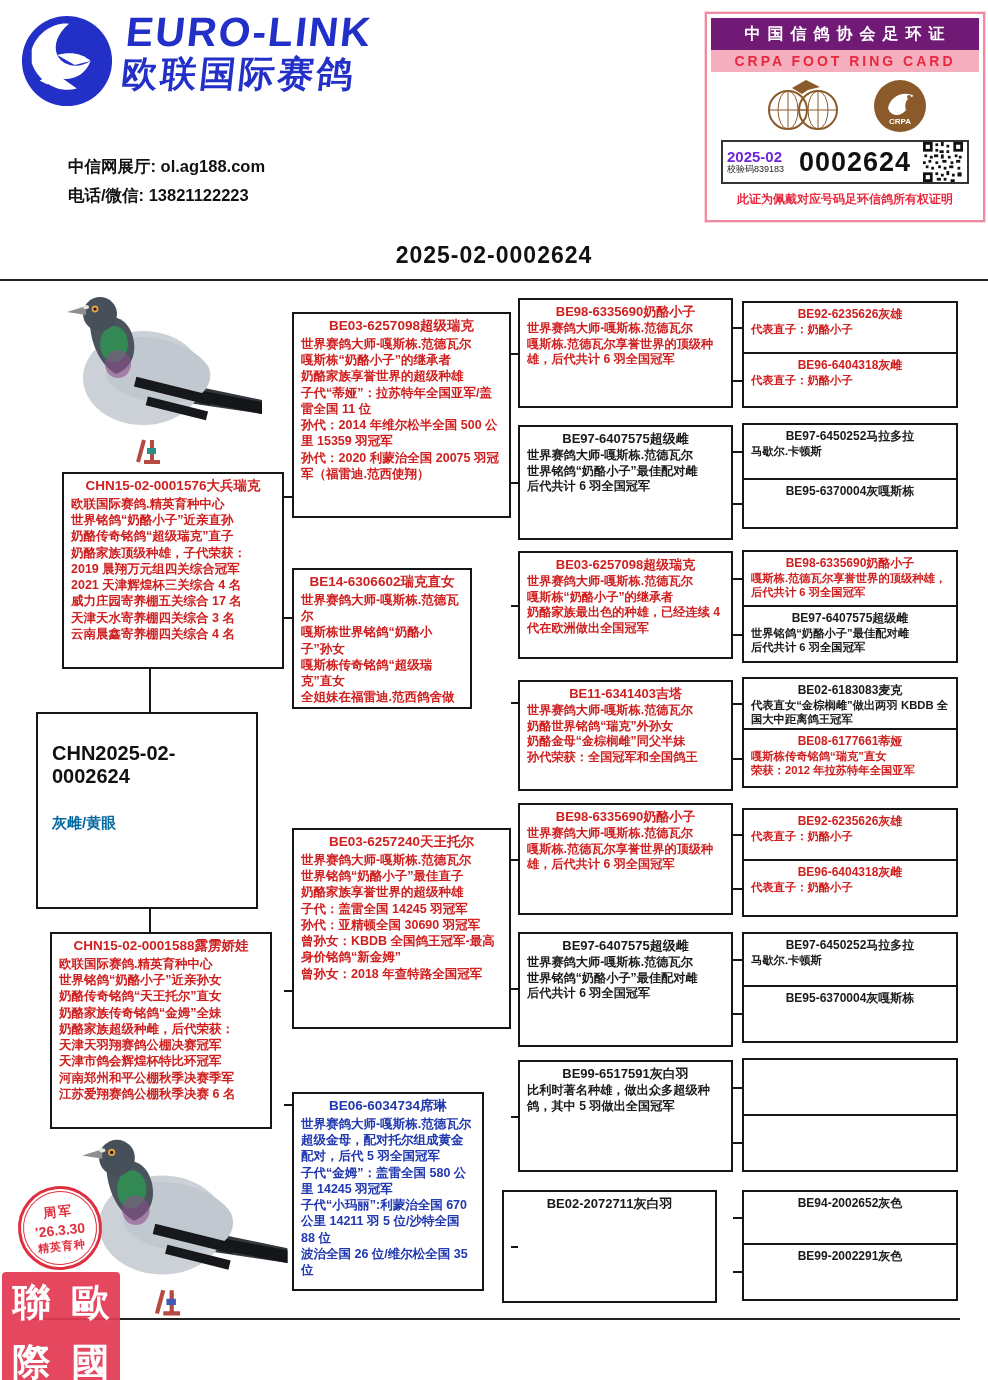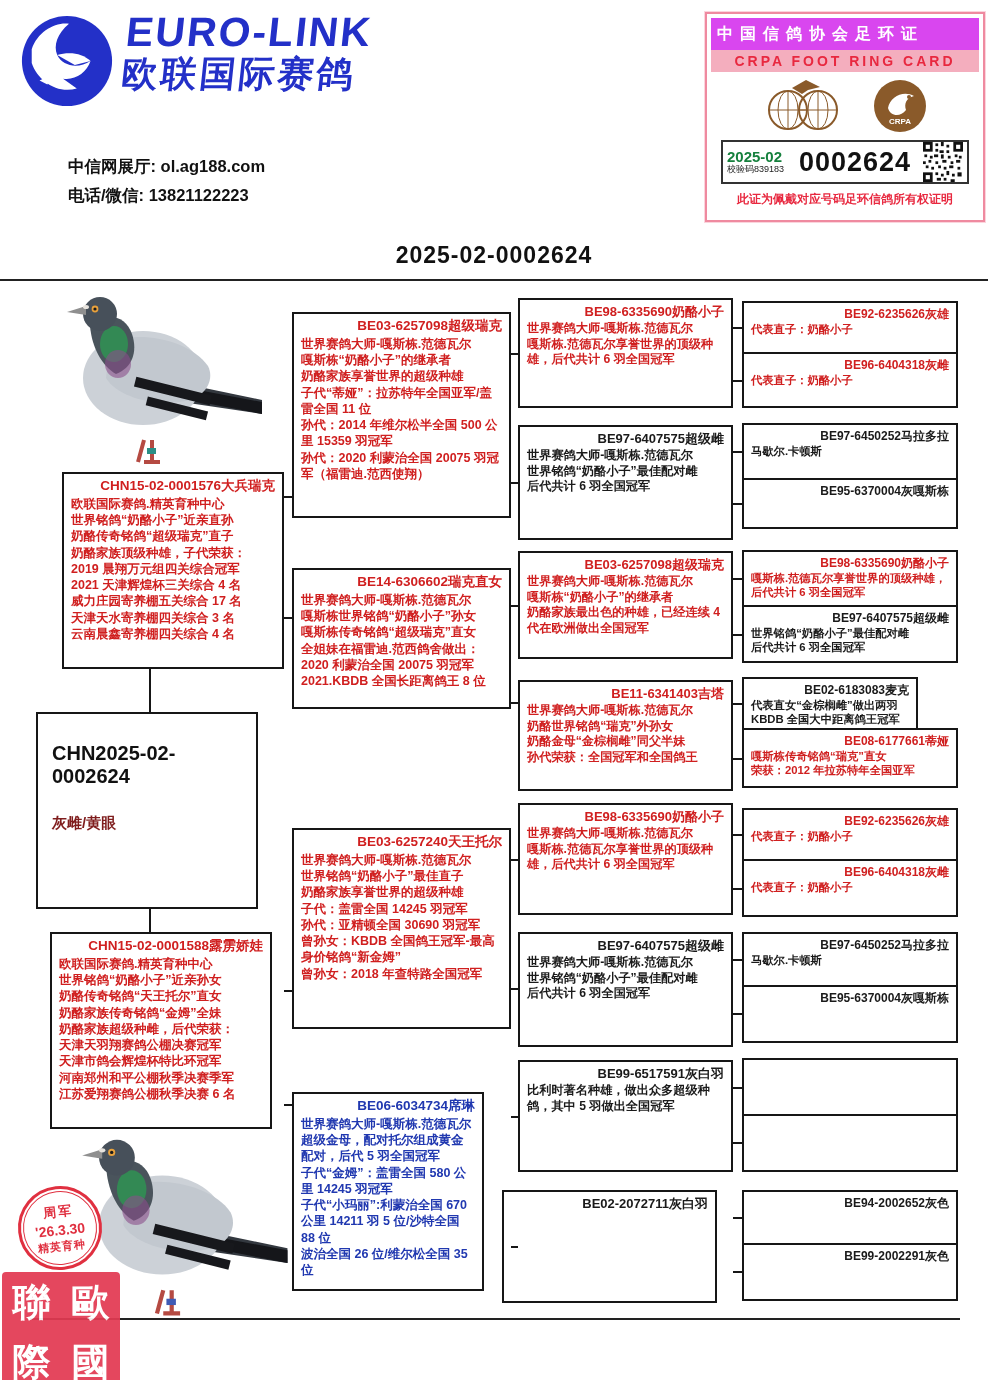--- a/index.html
+++ b/index.html
@@ -10,41 +10,41 @@
   .brand-text{margin-left:8px;color:#2330c8;transform:skewX(-6deg);}
   .brand-en{font-size:41px;font-weight:bold;letter-spacing:2px;line-height:1.0;}
   .brand-cn{font-size:36px;font-weight:bold;letter-spacing:3px;line-height:1.15;}
   .contact{position:absolute;left:68px;top:152px;font-size:16.5px;font-weight:bold;color:#111;line-height:1.75;}
   .page-title{position:absolute;left:0;top:242px;width:988px;text-align:center;
               font-size:23px;font-weight:bold;color:#111;letter-spacing:1px;}
   .main-rule{position:absolute;left:0;top:279px;width:988px;height:2px;background:#222;}
   
   .ring-card{position:absolute;left:705px;top:12px;width:280px;height:210px;background:#fff;
              border:2px solid #ef8aa0;box-shadow:0 0 0 1px #fbd5dd;padding:4px;box-sizing:border-box;}
-  .rc-bar1{background:#d946ef;color:#fff;font-size:16px;font-weight:bold;letter-spacing:7px;
-           padding:6px 0 5px 6px;}
+  .rc-bar1{background:#701a75;color:#fff;font-size:16px;font-weight:bold;letter-spacing:7px;
+           text-align:center;padding:6px 0 5px 6px;}
   .rc-bar2{background:#f4aebe;color:#e8283f;font-size:14px;font-weight:bold;letter-spacing:3px;
            text-align:center;padding:3px 0;}
   .rc-logos{display:flex;justify-content:center;align-items:center;gap:26px;height:68px;}
   .rc-numrow{border:2px solid #333;margin:0 10px;display:flex;align-items:center;padding:2px 4px;height:44px;box-sizing:border-box;}
   .rc-codes{display:flex;flex-direction:column;line-height:1.05;margin-right:3px;}
-  .rc-year{font-size:15px;font-weight:bold;color:#15803d;}
+  .rc-year{font-size:15px;font-weight:bold;color:#6d28d9;}
   .rc-verify{font-size:9px;color:#222;}
   .rc-serial{font-size:27px;font-weight:bold;color:#111;letter-spacing:1px;flex:1;text-align:center;}
   .rc-note{color:#e8283f;font-size:12px;font-weight:bold;text-align:center;margin-top:7px;}
   
   .box{position:absolute;border:2px solid #161616;background:#fff;padding:4px 7px;box-sizing:border-box;overflow:hidden;}
-  .hdr{display:flex;justify-content:flex-end;align-items:baseline;font-weight:bold;font-size:13.5px;line-height:1.25;}
+  .hdr{display:flex;justify-content:center;align-items:baseline;font-weight:bold;font-size:13.5px;line-height:1.25;}
   .body{white-space:pre-line;font-weight:bold;font-size:12.5px;line-height:1.3;margin-top:1px;}
   .sm .hdr{font-size:13px;}  .sm .body{font-size:12.2px;line-height:1.28;}
   .xs .hdr{font-size:12px;}  .xs .body{font-size:11.3px;line-height:1.2;}
   .red{color:#d01f1f;} .blue{color:#2038b0;} .black{color:#1a1a1a;}
   .subject-box{position:absolute;border:2px solid #161616;background:#fff;box-sizing:border-box;padding:28px 14px;}
   .subject-ring{font-size:20px;font-weight:bold;color:#111;}
-  .subject-desc{font-size:15px;font-weight:bold;color:#7f1d1d;margin-top:26px;}
+  .subject-desc{font-size:15px;font-weight:bold;color:#0369a1;margin-top:26px;}
   .conn{position:absolute;background:#161616;}
   
   .round-stamp{position:absolute;left:18px;top:1186px;width:78px;height:78px;border:3px solid #e03040;
                border-radius:50%;color:#e03040;display:flex;flex-direction:column;justify-content:center;
                align-items:center;transform:rotate(-6deg);background:rgba(255,255,255,0.25);}
   .round-stamp .inner{position:absolute;inset:2px;border:1px solid #e03040;border-radius:50%;}
   .rs1{font-size:13px;font-weight:bold;letter-spacing:2px;}
   .rs2{font-size:14px;font-weight:bold;margin:1px 0;}
   .rs3{font-size:11px;font-weight:bold;letter-spacing:1px;}
   .seal-stamp{position:absolute;left:2px;top:1272px;width:118px;height:120px;background:#e23a52;
@@ -231,21 +231,21 @@
         <span>BE03-6257098</span>
         <span>超级瑞克</span>
       </div>
     <div class="body">世界赛鸽大师-嘎斯栋.范德瓦尔
 嘎斯栋“奶酪小子”的继承者
 奶酪家族享誉世界的超级种雄
 子代“蒂娅”：拉苏特年全国亚军/盖雷全国 11 位
 孙代：2014 年维尔松半全国 500 公里 15359 羽冠军
 孙代：2020 利蒙治全国 20075 羽冠军（福雷迪.范西使翔）</div>
   </div>
-  <div class="box red" style="left:292px;top:568px;width:219px;height:141px;">
+  <div class="box red" style="left:292px;top:568px;width:180px;height:141px;">
     <div class="hdr">
         <span>BE14-6306602</span>
         <span>瑞克直女</span>
       </div>
     <div class="body">世界赛鸽大师-嘎斯栋.范德瓦尔
 嘎斯栋世界铭鸽“奶酪小子”孙女
 嘎斯栋传奇铭鸽“超级瑞克”直女
 全姐妹在福雷迪.范西鸽舍做出：
 2020 利蒙治全国 20075 羽冠军
 2021.KBDB 全国长距离鸽王 8 位</div>
@@ -379,21 +379,21 @@
     <div class="body">嘎斯栋.范德瓦尔享誉世界的顶级种雄，后代共计 6 羽全国冠军</div>
   </div>
   <div class="box xs black" style="left:742px;top:605px;width:216px;height:58px;">
     <div class="hdr">
         <span>BE97-6407575</span>
         <span>超级雌</span>
       </div>
     <div class="body">世界铭鸽“奶酪小子”最佳配对雌
 后代共计 6 羽全国冠军</div>
   </div>
-  <div class="box xs black" style="left:742px;top:677px;width:176px;height:53px;">
+  <div class="box xs black" style="left:742px;top:677px;width:216px;height:53px;">
     <div class="hdr">
         <span>BE02-6183083</span>
         <span>麦克</span>
       </div>
     <div class="body">代表直女“金棕榈雌”做出两羽 KBDB 全国大中距离鸽王冠军</div>
   </div>
   <div class="box xs red" style="left:742px;top:728px;width:216px;height:60px;">
     <div class="hdr">
         <span>BE08-6177661</span>
         <span>蒂娅</span>

